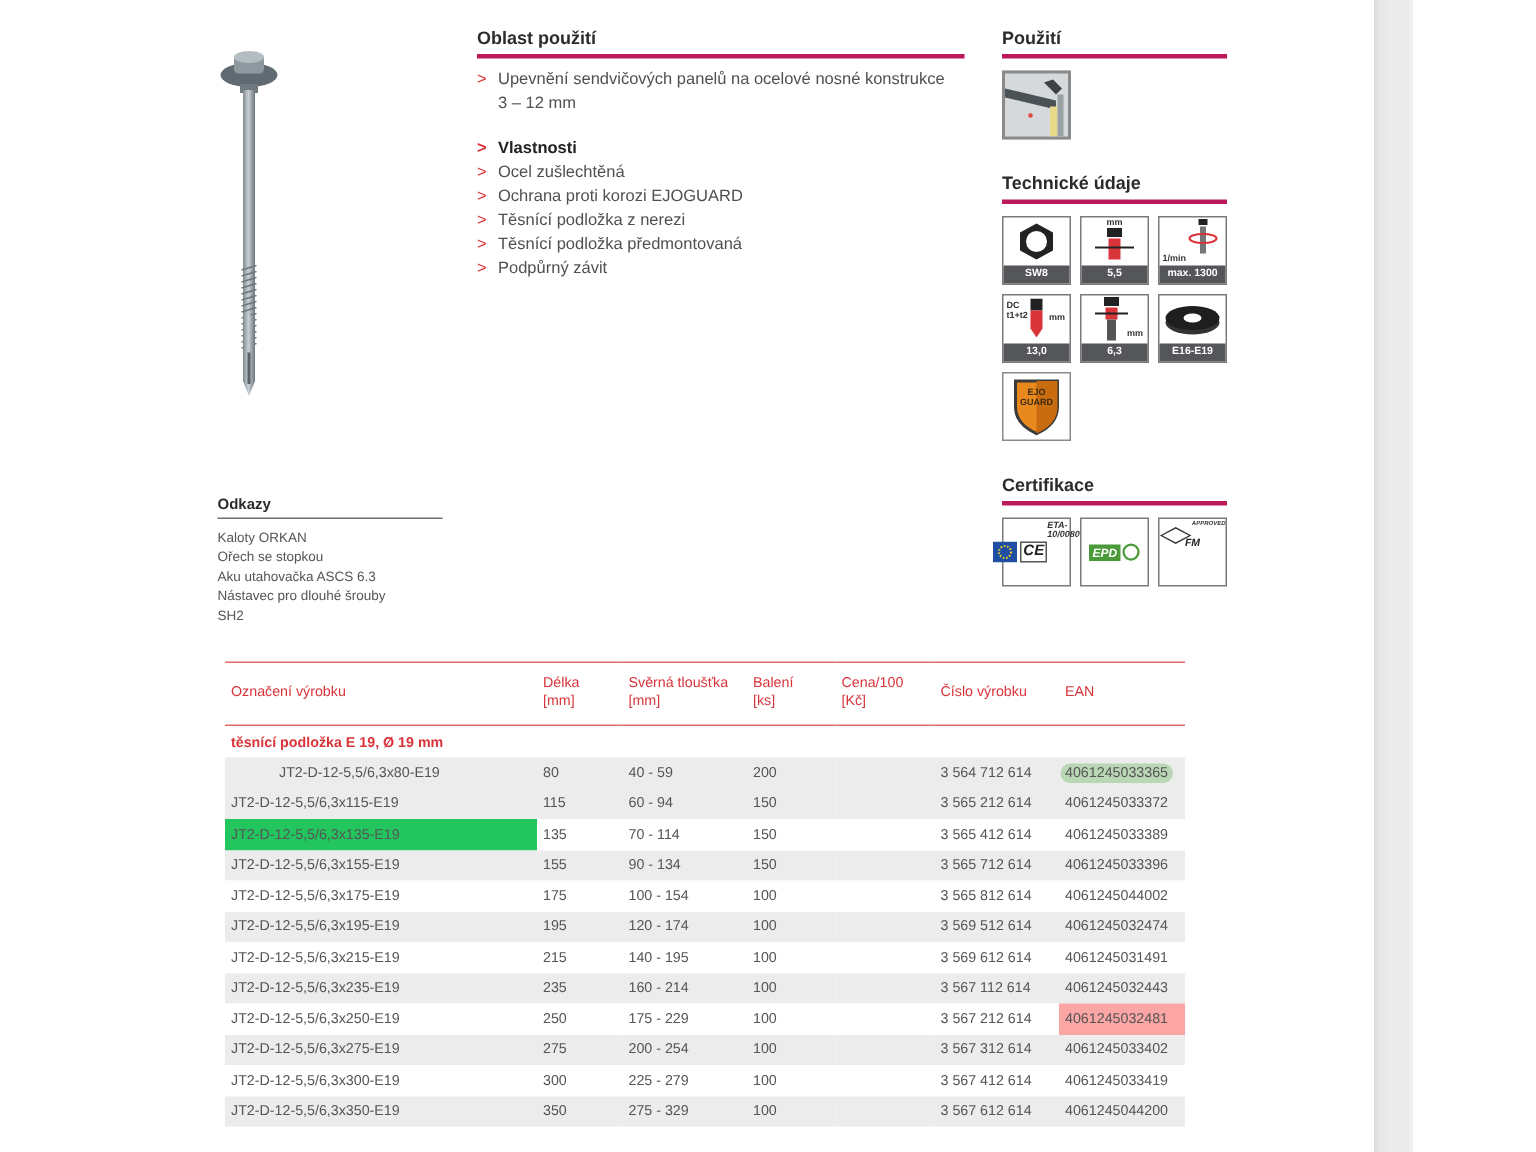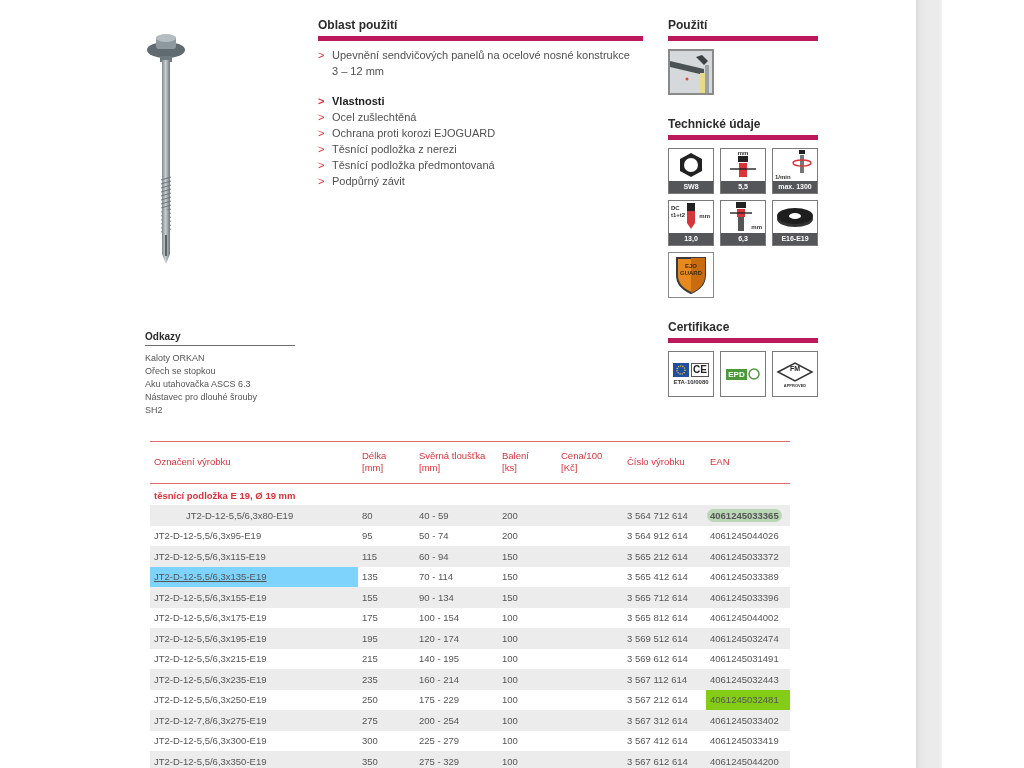--- a/index.html
+++ b/index.html
@@ -9,39 +9,39 @@
   .right-strip {
     position: absolute; left: 916px; top: 0; width: 26px; height: 768px;
     background: linear-gradient(to right, #dcdcdc 0px, #e6e6e6 4px, #ebebec 10px, #ebebec 22px, #f2f2f2 26px);
   }
 
   
   .product-image { position: absolute; left: 140px; top: 30px; width: 50px; height: 240px; }
 
   
   .col-mid { position: absolute; left: 318px; top: 18px; width: 325px; }
-  .section-title { font-weight: bold; font-size: 12px; color: #2b2b2b; padding-bottom: 4px; border-bottom: 5px solid #be185d; }
+  .section-title { font-weight: bold; font-size: 12px; color: #2b2b2b; padding-bottom: 4px; border-bottom: 3px solid #be185d; }
   .bullet-list { list-style: none; margin-top: 6px; }
   .bullet-list li { font-size: 11px; line-height: 16px; color: #505050; padding-left: 14px; position: relative; }
   .bullet-list li .arrow { position: absolute; left: 0; top: 0; color: #d9343a; font-size: 11px; }
   .bullet-list li.bold { font-weight: bold; color: #222; }
   .gap { height: 14px; }
 
   
   .col-right { position: absolute; left: 668px; top: 18px; width: 150px; }
   .col-right .section-title { margin-bottom: 8px; }
   .usage-thumb { width: 46px; height: 46px; border: 2px solid #8a8a8a; background: #cfd3d6; position: relative; overflow: hidden; }
 
   .icon-grid { display: grid; grid-template-columns: 46px 46px 46px; column-gap: 6px; row-gap: 6px; margin-top: 8px; }
   .tech-icon { width: 46px; height: 46px; border: 1px solid #7a7a7a; background: #fff; position: relative; display: flex; flex-direction: column; }
   .tech-icon .pic { flex: 1; display: flex; align-items: center; justify-content: center; }
   .tech-icon .cap { height: 12px; background: #55565a; color: #fff; font-size: 7px; font-weight: bold; text-align: center; line-height: 12px; }
 
   .cert-row { display: flex; gap: 6px; margin-top: 8px; }
-  .cert { width: 46px; height: 46px; border: 1px solid #7a7a7a; background: #fff; position: relative; display: flex; flex-direction: column; align-items: center; justify-content: center; }
+  .cert { width: 46px; height: 46px; border: 1px solid #7a7a7a; background: #fff; position: relative; display: flex; flex-direction: row; justify-content: center; font-style: italic; }
   .cert .cap { font-size: 6px; font-weight: bold; color: #333; margin-top: 2px; }
 
   
   .links { position: absolute; left: 145px; top: 331px; width: 150px; }
   .links .section-title { font-size: 10px; padding-bottom: 3px; border-bottom: 1px solid #6e6e6e; }
   .links ul { list-style: none; margin-top: 6px; }
   .links li { font-size: 9px; line-height: 13px; color: #555; }
 
   
   .table-wrap { position: absolute; left: 150px; top: 441px; width: 640px; }
@@ -269,42 +269,33 @@
       <tr class="group">
         <td colspan="7">těsnící podložka E 19, Ø 19 mm</td>
       </tr>
     <tr class="row">
           <td class="c-name" style="background: rgb(236, 236, 236); padding-left: 36px;">JT2-D-12-5,5/6,3x80-E19</td>
           <td class="c-len" style="background: rgb(236, 236, 236);">80</td>
           <td class="c-clamp" style="background: rgb(236, 236, 236);">40 - 59</td>
           <td class="c-pack" style="background: rgb(236, 236, 236);">200</td>
           <td class="c-price" style="background: rgb(236, 236, 236);"></td>
           <td class="c-art" style="background: rgb(236, 236, 236);">3 564 712 614</td>
-          <td class="c-ean" style="background: rgb(236, 236, 236); font-weight: bold;"><span class="ean-hl">4061245033365</span></td>
-        </tr>
-        <tr class="row">
-          <td class="c-name" style="background: rgb(255, 255, 255);">JT2-D-12-5,5/6,3x95-E19</td>
-          <td class="c-len" style="background: rgb(255, 255, 255);">95</td>
-          <td class="c-clamp" style="background: rgb(255, 255, 255);">50 - 74</td>
-          <td class="c-pack" style="background: rgb(255, 255, 255);">200</td>
-          <td class="c-price" style="background: rgb(255, 255, 255);"></td>
-          <td class="c-art" style="background: rgb(255, 255, 255);">3 564 912 614</td>
-          <td class="c-ean" style="background: rgb(255, 255, 255);">4061245044026</td>
+          <td class="c-ean" style="background: rgb(236, 236, 236);"><span class="ean-hl">4061245033365</span></td>
         </tr>
         <tr class="row">
           <td class="c-name" style="background: rgb(236, 236, 236);">JT2-D-12-5,5/6,3x115-E19</td>
           <td class="c-len" style="background: rgb(236, 236, 236);">115</td>
           <td class="c-clamp" style="background: rgb(236, 236, 236);">60 - 94</td>
           <td class="c-pack" style="background: rgb(236, 236, 236);">150</td>
           <td class="c-price" style="background: rgb(236, 236, 236);"></td>
           <td class="c-art" style="background: rgb(236, 236, 236);">3 565 212 614</td>
           <td class="c-ean" style="background: rgb(236, 236, 236);">4061245033372</td>
         </tr>
         <tr class="row">
-          <td class="c-name" style="background: #7dd3fc; text-decoration: underline;">JT2-D-12-5,5/6,3x135-E19</td>
+          <td class="c-name" style="background: #22c55e;">JT2-D-12-5,5/6,3x135-E19</td>
           <td class="c-len" style="background: rgb(255, 255, 255);">135</td>
           <td class="c-clamp" style="background: rgb(255, 255, 255);">70 - 114</td>
           <td class="c-pack" style="background: rgb(255, 255, 255);">150</td>
           <td class="c-price" style="background: rgb(255, 255, 255);"></td>
           <td class="c-art" style="background: rgb(255, 255, 255);">3 565 412 614</td>
           <td class="c-ean" style="background: rgb(255, 255, 255);">4061245033389</td>
         </tr>
         <tr class="row">
           <td class="c-name" style="background: rgb(236, 236, 236);">JT2-D-12-5,5/6,3x155-E19</td>
           <td class="c-len" style="background: rgb(236, 236, 236);">155</td>
@@ -350,24 +341,24 @@
           <td class="c-art" style="background: rgb(236, 236, 236);">3 567 112 614</td>
           <td class="c-ean" style="background: rgb(236, 236, 236);">4061245032443</td>
         </tr>
         <tr class="row">
           <td class="c-name" style="background: rgb(255, 255, 255);">JT2-D-12-5,5/6,3x250-E19</td>
           <td class="c-len" style="background: rgb(255, 255, 255);">250</td>
           <td class="c-clamp" style="background: rgb(255, 255, 255);">175 - 229</td>
           <td class="c-pack" style="background: rgb(255, 255, 255);">100</td>
           <td class="c-price" style="background: rgb(255, 255, 255);"></td>
           <td class="c-art" style="background: rgb(255, 255, 255);">3 567 212 614</td>
-          <td class="c-ean" style="background: #84cc16;">4061245032481</td>
-        </tr>
-        <tr class="row">
-          <td class="c-name" style="background: rgb(236, 236, 236);">JT2-D-12-7,8/6,3x275-E19</td>
+          <td class="c-ean" style="background: #fca5a5;">4061245032481</td>
+        </tr>
+        <tr class="row">
+          <td class="c-name" style="background: rgb(236, 236, 236);">JT2-D-12-5,5/6,3x275-E19</td>
           <td class="c-len" style="background: rgb(236, 236, 236);">275</td>
           <td class="c-clamp" style="background: rgb(236, 236, 236);">200 - 254</td>
           <td class="c-pack" style="background: rgb(236, 236, 236);">100</td>
           <td class="c-price" style="background: rgb(236, 236, 236);"></td>
           <td class="c-art" style="background: rgb(236, 236, 236);">3 567 312 614</td>
           <td class="c-ean" style="background: rgb(236, 236, 236);">4061245033402</td>
         </tr>
         <tr class="row">
           <td class="c-name" style="background: rgb(255, 255, 255);">JT2-D-12-5,5/6,3x300-E19</td>
           <td class="c-len" style="background: rgb(255, 255, 255);">300</td>

